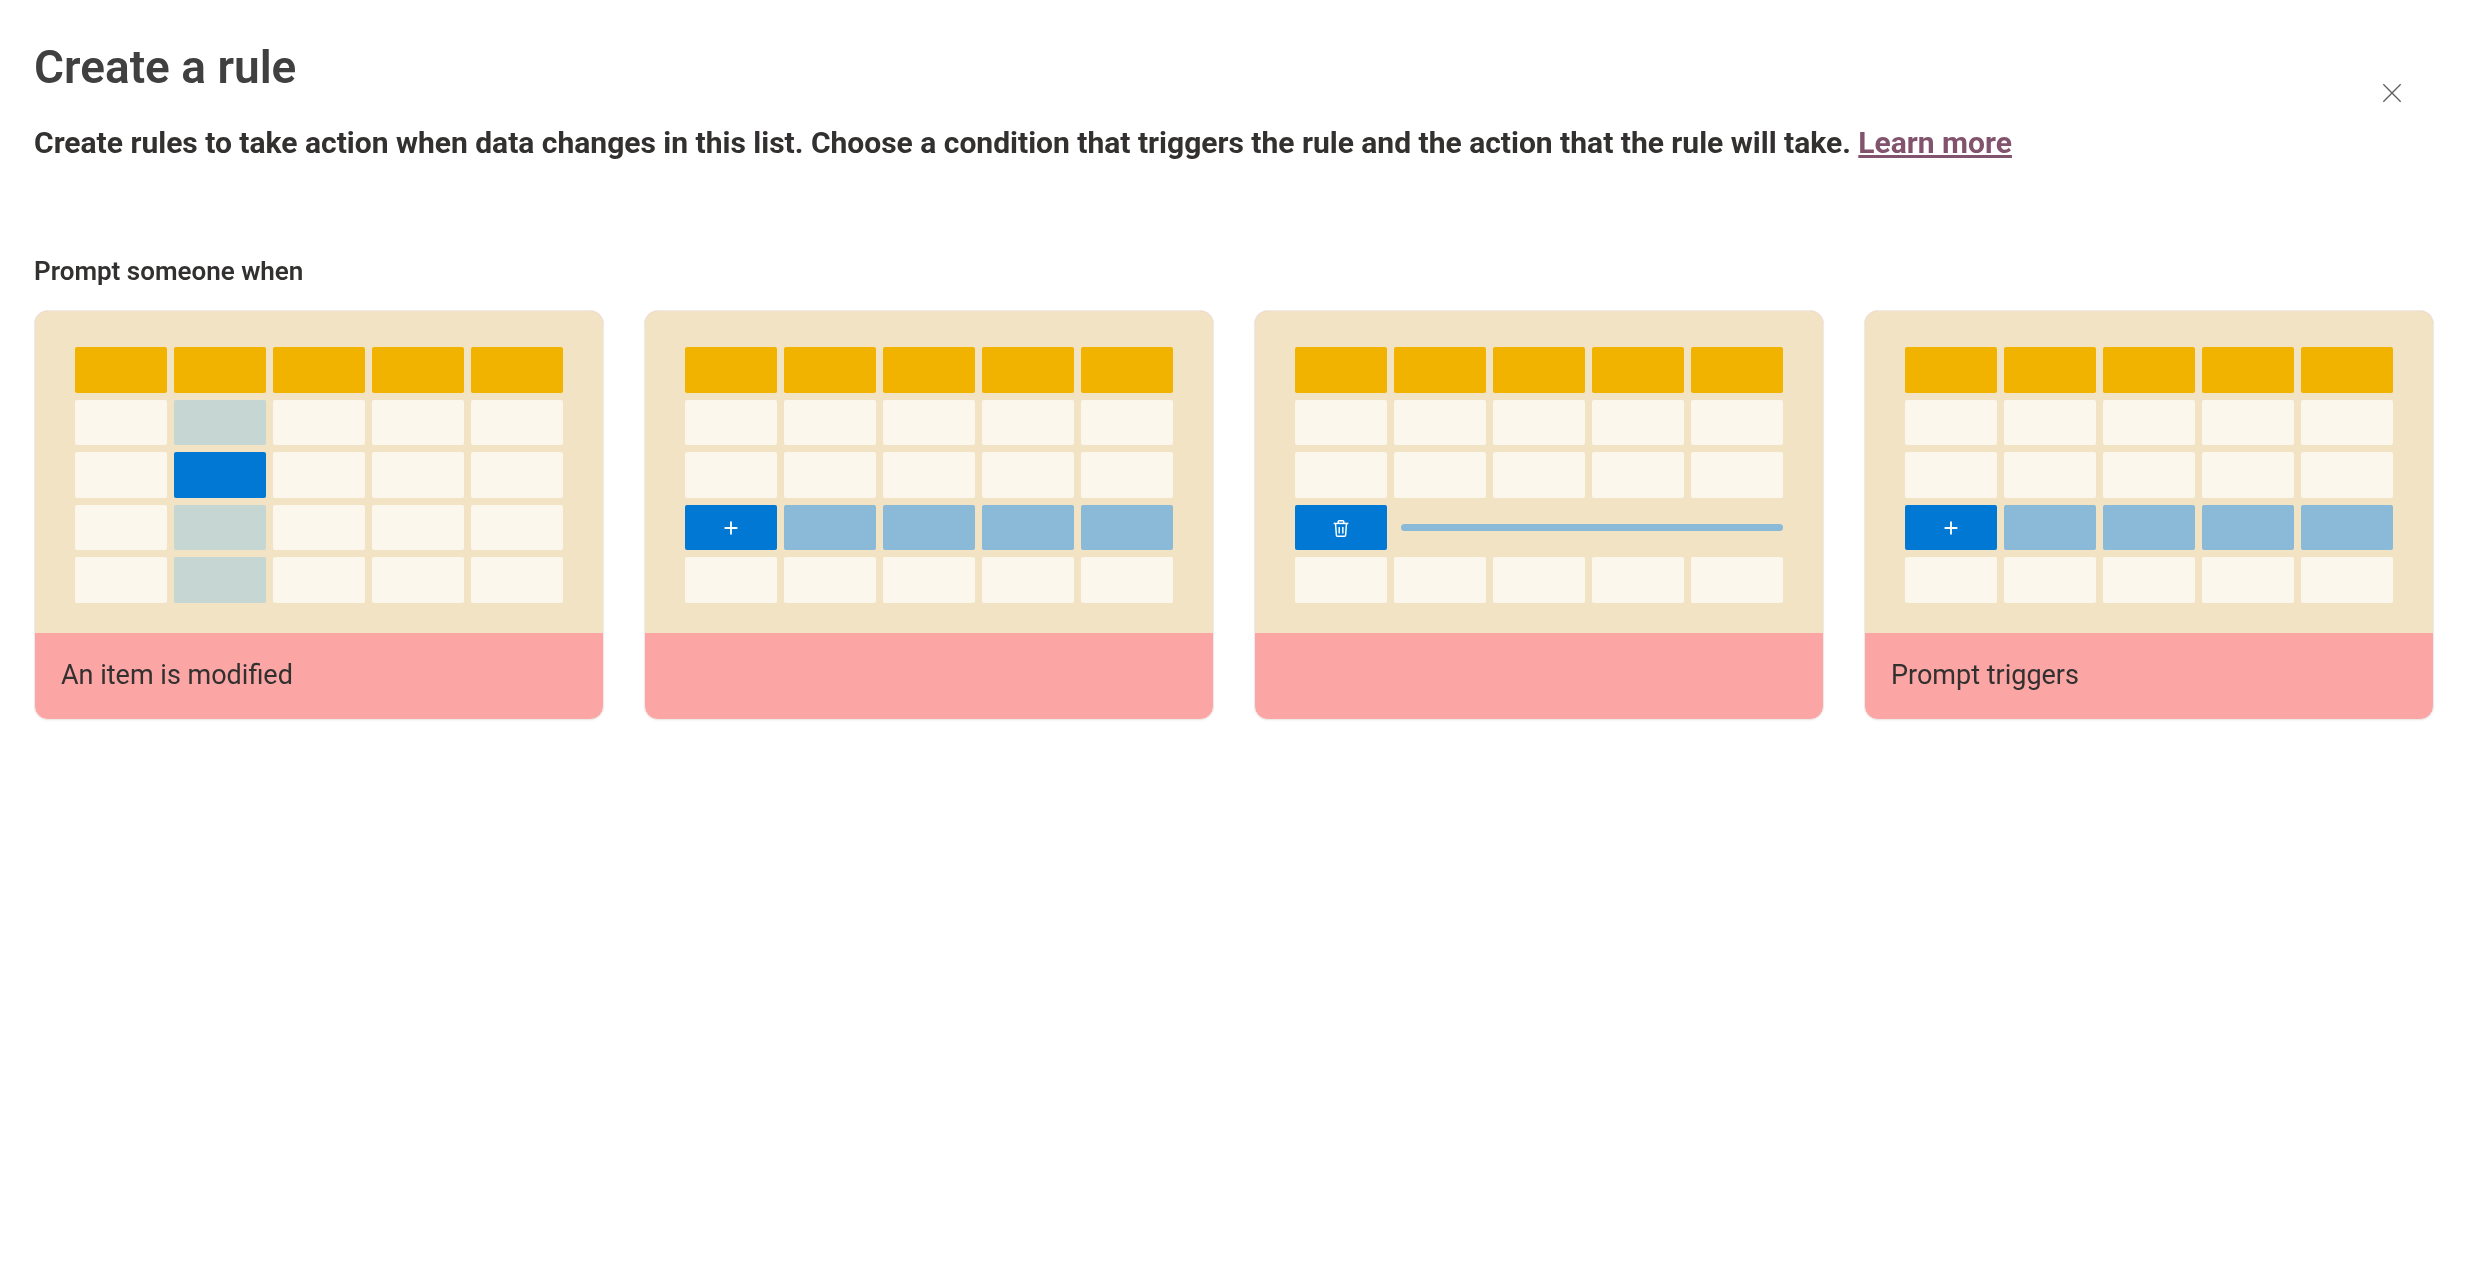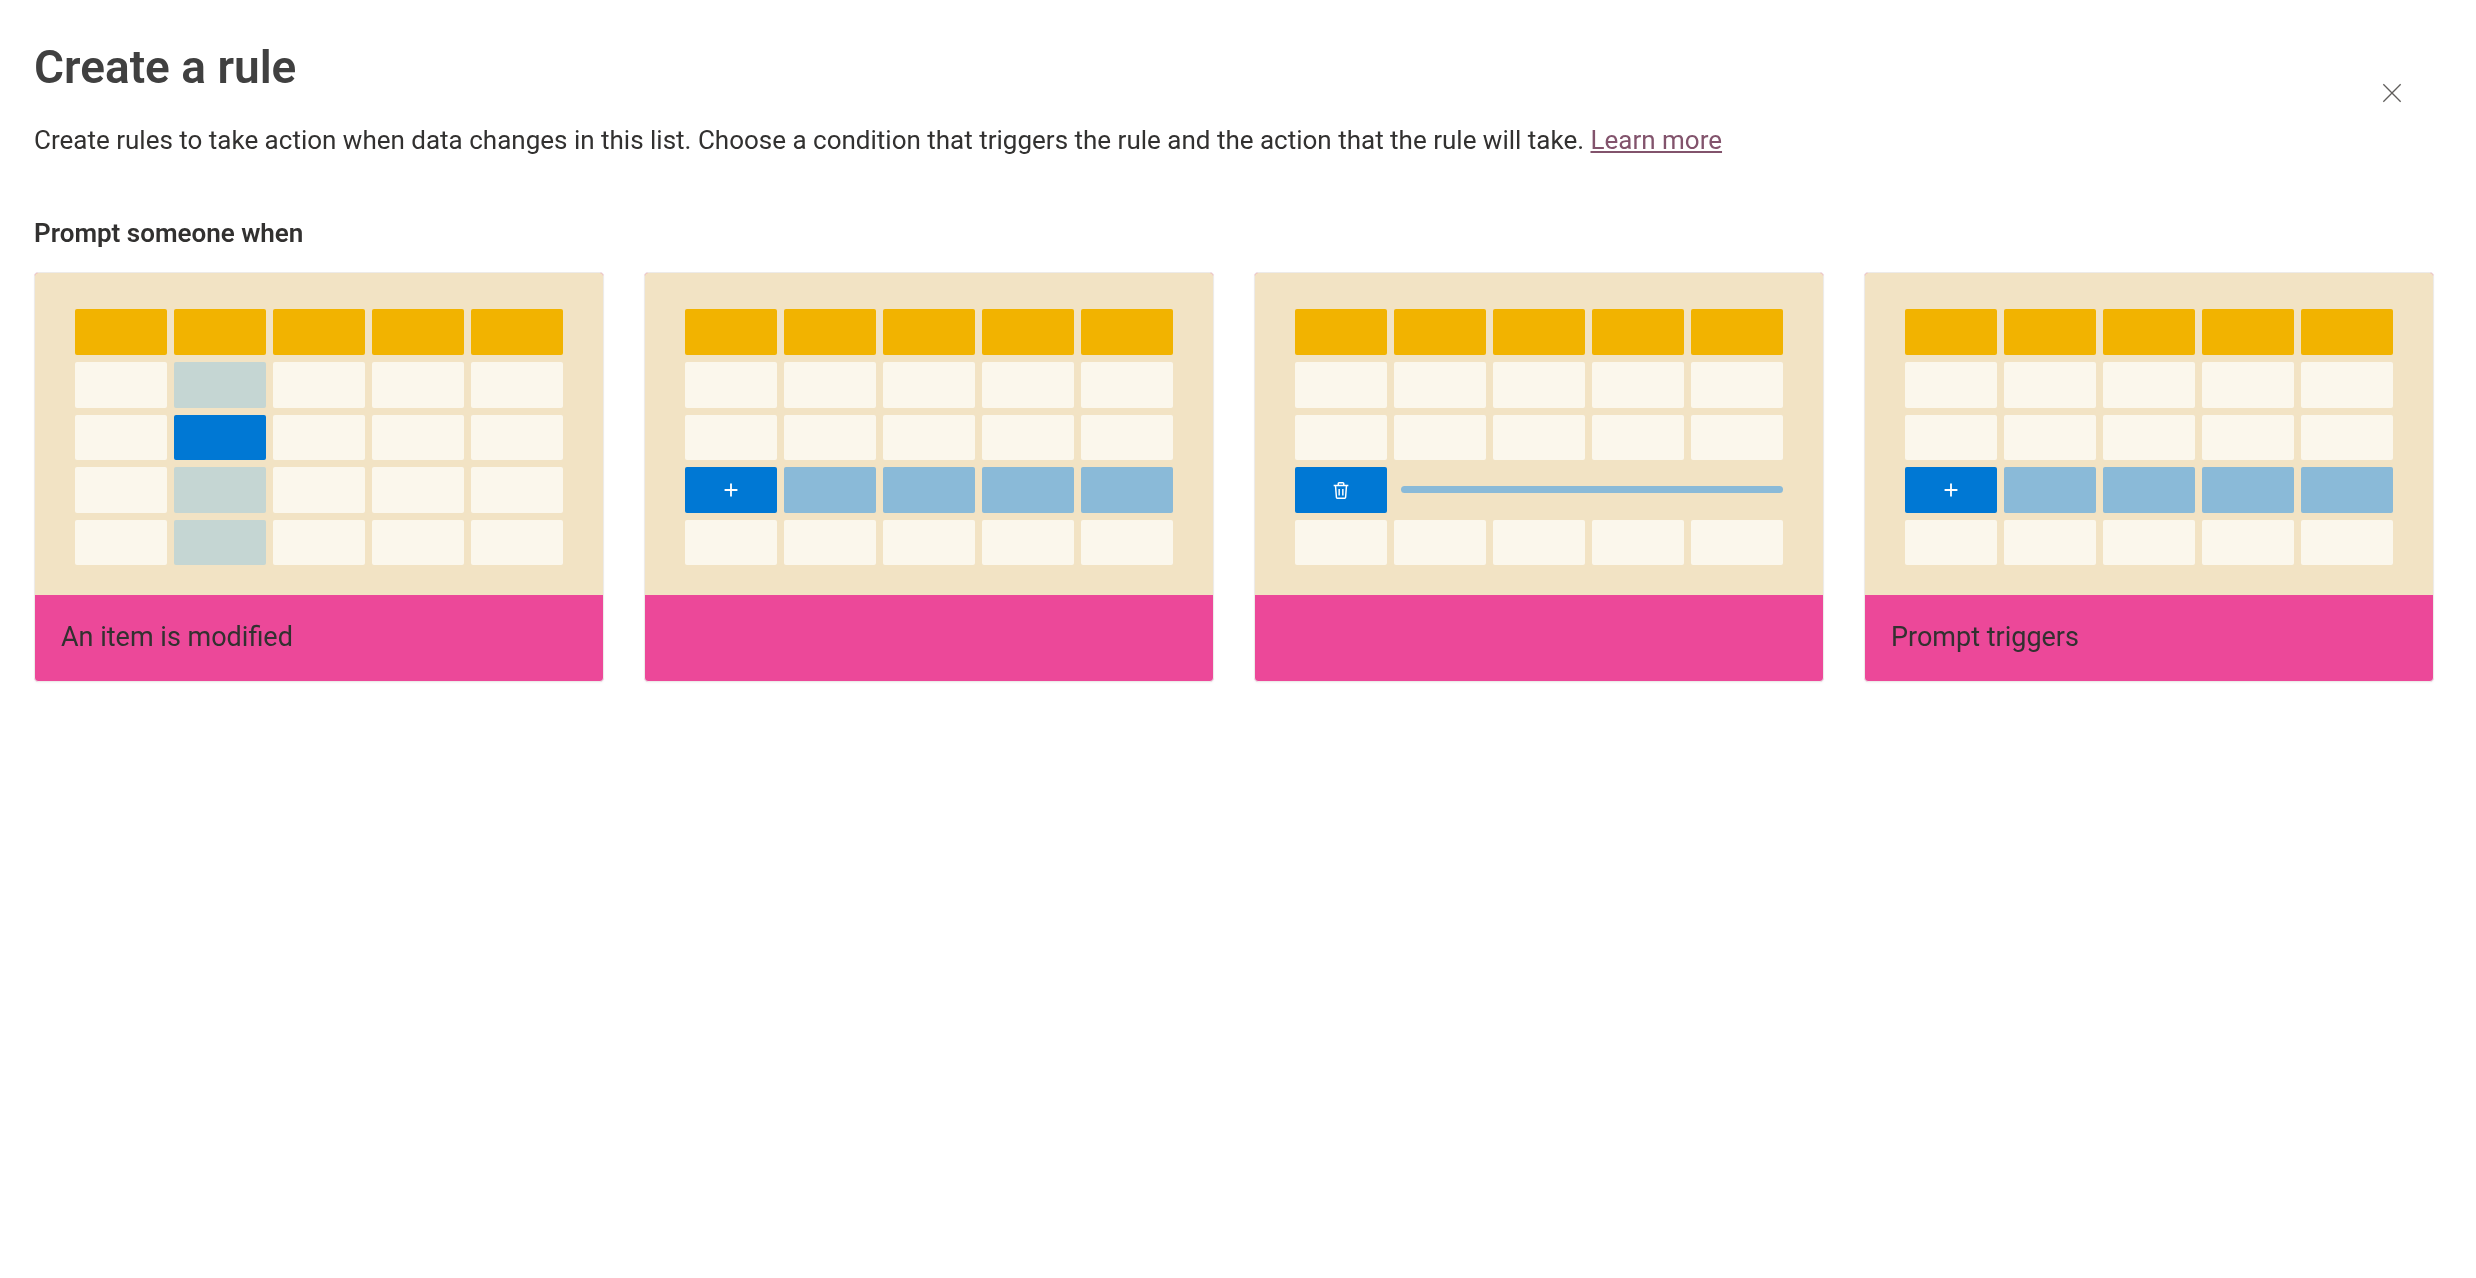--- a/index.html
+++ b/index.html
@@ -31,47 +31,47 @@
     justify-content: center;
   }
   .close-btn svg { width: 26px; height: 26px; }
   h1.title {
     font-size: 46px;
     font-weight: 600;
     color: #404040;
     margin-bottom: 28px;
   }
   .description {
-    font-size: 26px;
-    font-weight: 400;
+    font-size: 30px;
+    font-weight: 700;
     color: #323130;
-    margin-bottom: 60px;
+    margin-bottom: 92px;
     line-height: 1.4;
   }
   .description a {
     color: #82536c;
     text-decoration: underline;
     cursor: pointer;
   }
   .section-label {
     font-size: 26px;
     font-weight: 600;
     color: #323130;
     margin-bottom: 24px;
   }
   .cards {
     display: flex;
     gap: 40px;
   }
   .card {
     width: 570px;
     border: 1px solid #edebe9;
-    border-radius: 4px;
+    border-radius: 14px;
     overflow: hidden;
-    background: #ec4899;
+    background: #fca5a5;
     cursor: pointer;
     box-shadow: 0 1px 2px rgba(0,0,0,0.04);
   }
   .card-illus {
     background: #f2e3c4;
     height: 322px;
     padding: 36px 40px 30px 40px;
   }
   .card-label {
     padding: 26px 26px 28px 26px;

